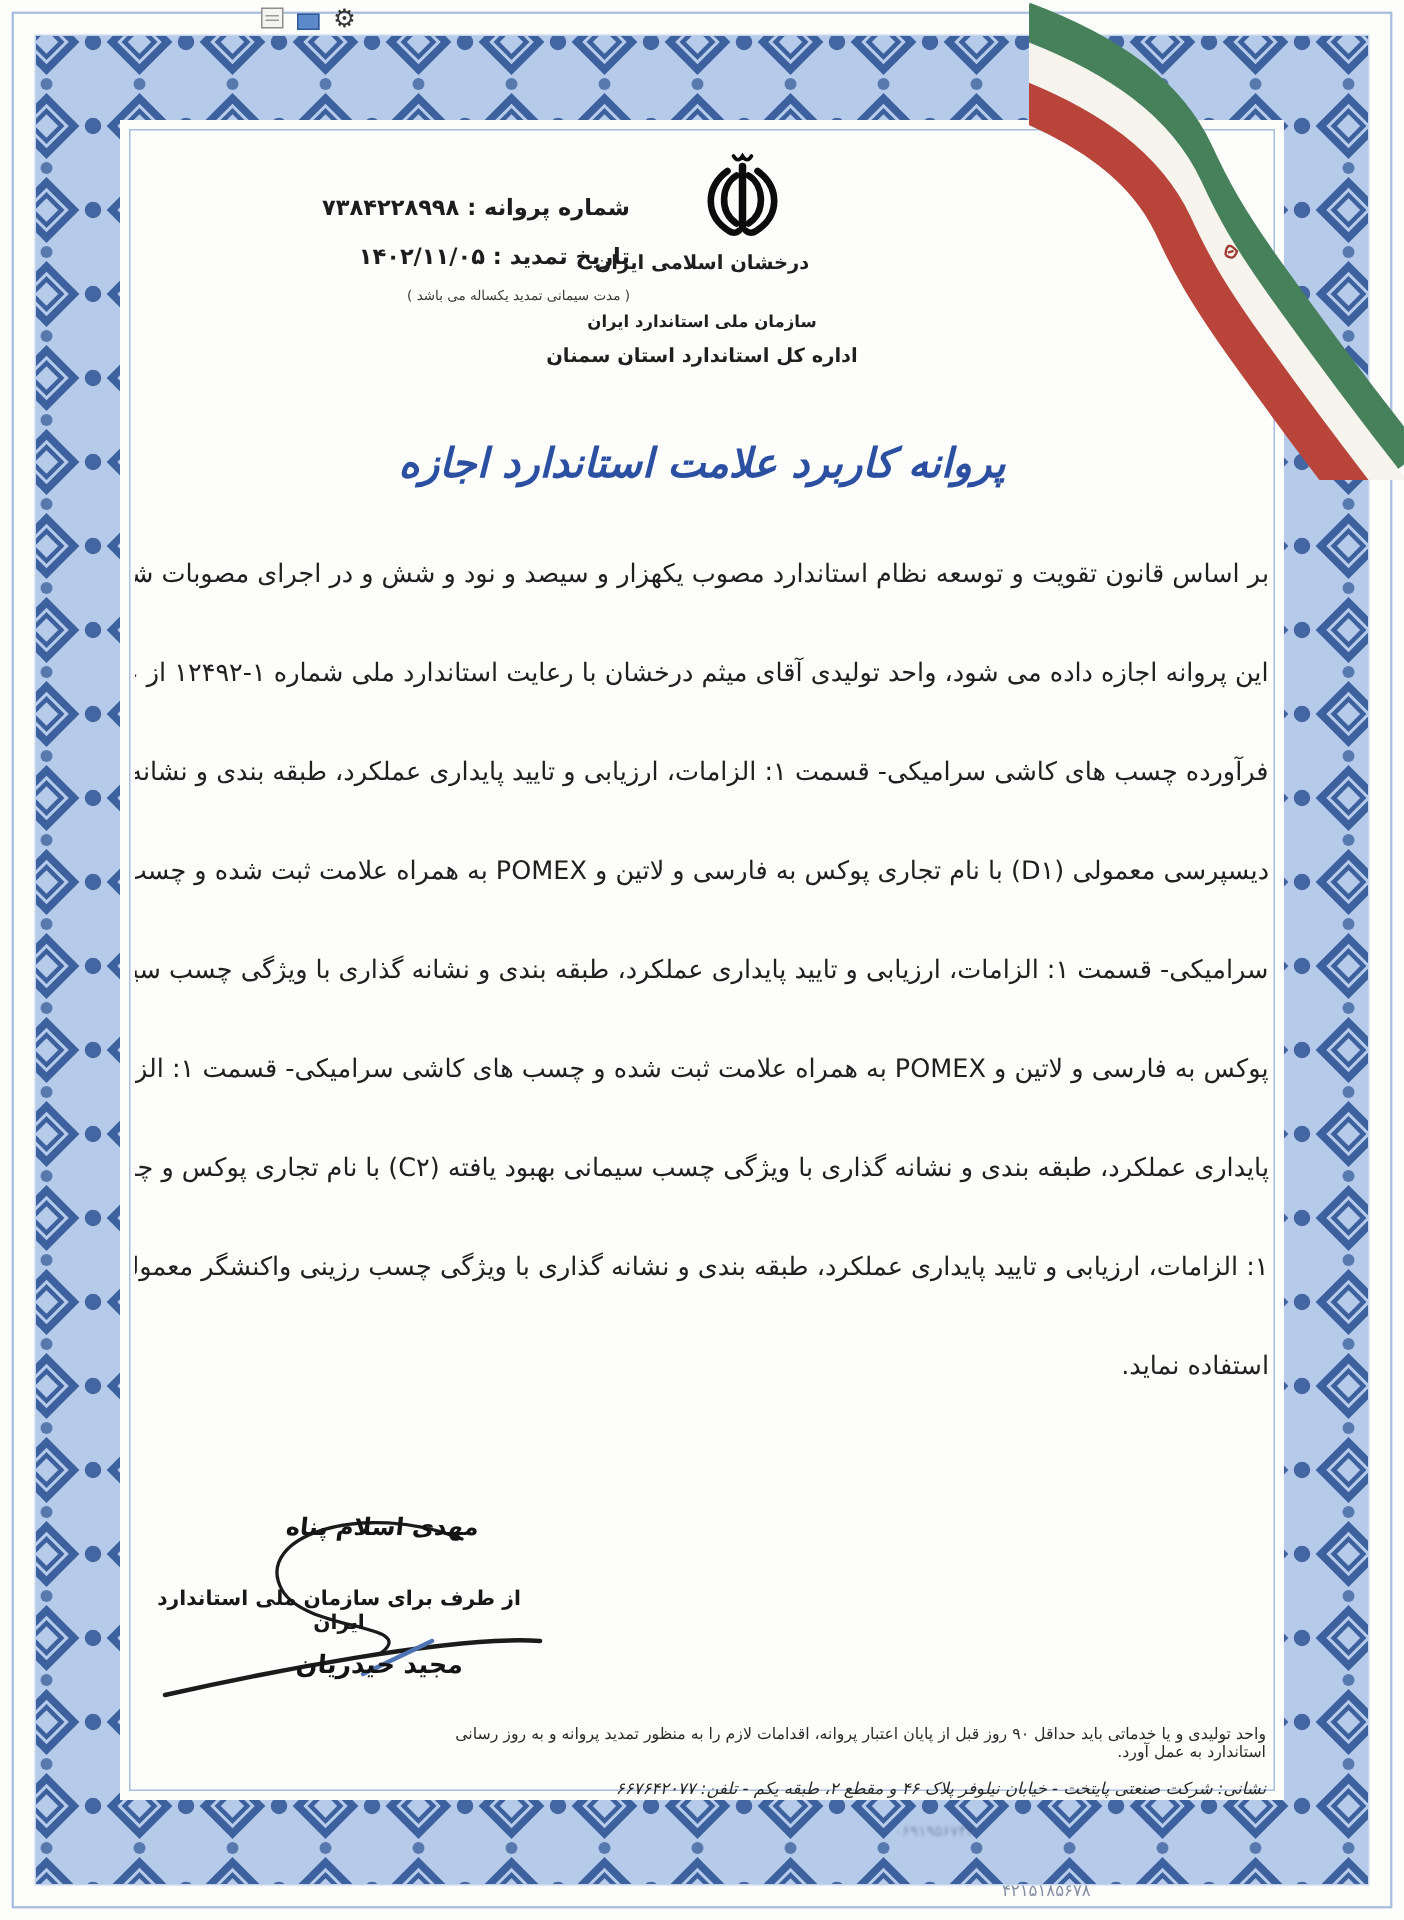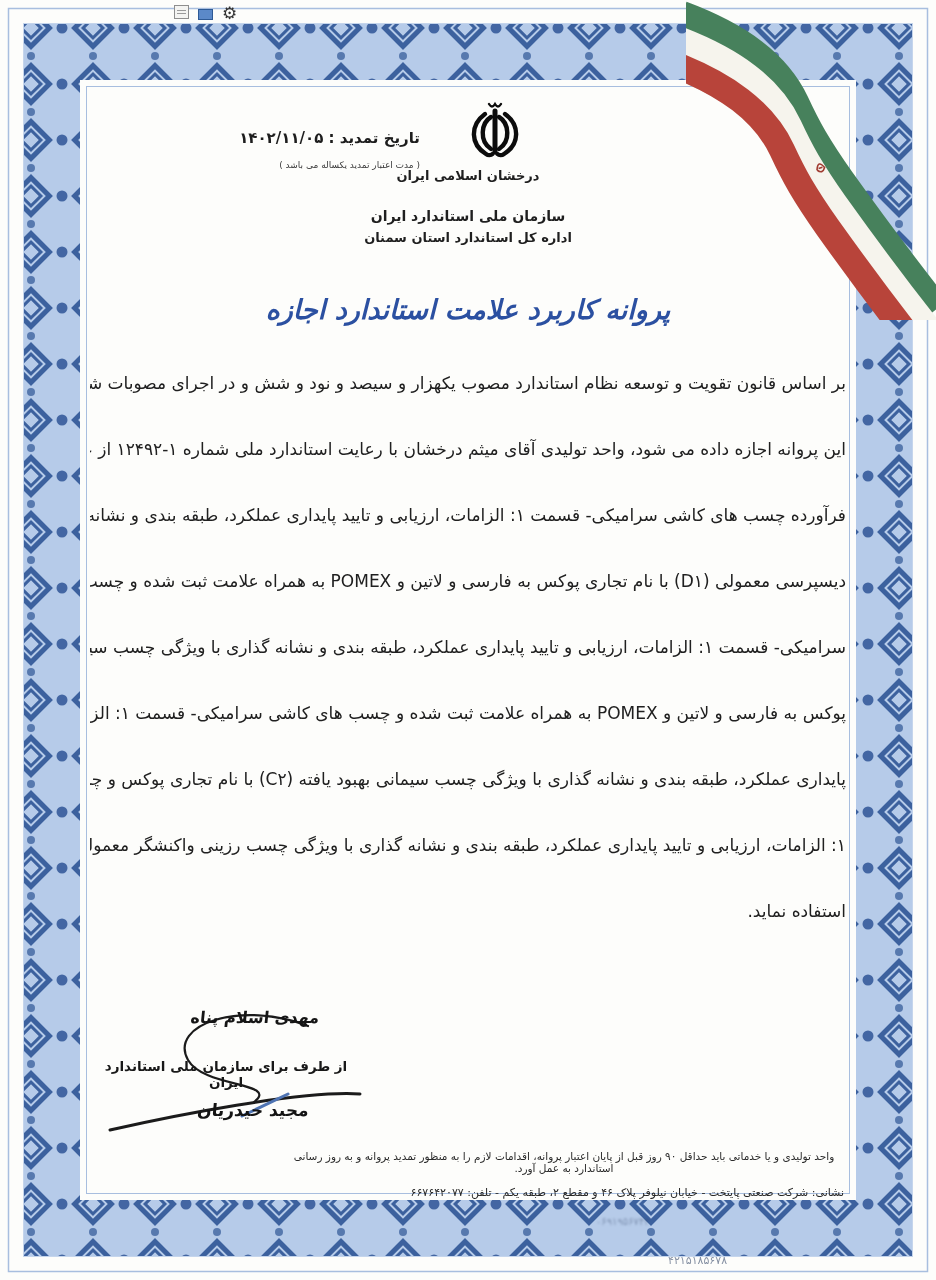--- a/index.html
+++ b/index.html
@@ -15,36 +15,36 @@
   .ic-doc i{display:block;height:1.5px;background:#9a9a9a;margin:1.5px 1px;}
   .ic-mon{width:13px;height:9px;background:#5b89c9;border:1px solid #2e5a96;margin-top:4px;}
   .ic-gear{font-size:17px;line-height:17px;color:#343434;}
   
   .license-block{top:122px;left:118px;width:302px;text-align:right;color:#1d1d1d;font-weight:bold;font-size:15px;line-height:33px;}
   .license-block .note{font-size:9px;font-weight:normal;color:#3a3a3a;line-height:20px;}
   
   .emblem-svg{top:96px;left:467px;z-index:2;}
   .hdr-line{left:0;width:936px;text-align:center;color:#1f1f1f;font-weight:bold;}
   .hdr1{top:168px;font-size:13px;}
-  .hdr2{top:208px;font-size:14px;}
+  .hdr2{top:208px;font-size:11px;}
   .hdr3{top:230px;font-size:13px;}
   
   .doc-title{top:294px;left:0;width:936px;text-align:center;color:#2b50a1;font-size:27px;font-weight:bold;font-style:italic;}
   
   .body-text{top:350px;left:90px;width:756px;}
   .bline{direction:rtl;height:66px;line-height:66px;font-size:17px;color:#202020;text-align:justify;text-align-last:justify;overflow:hidden;white-space:nowrap;}
   .bline.last{text-align-last:right;}
   
   .sig-name1{top:1008px;left:150px;width:210px;text-align:center;font-weight:bold;font-size:16px;color:#151515;transform:skewX(-6deg);}
   .sig-behalf{top:1058px;left:92px;width:268px;text-align:center;font-weight:bold;font-size:13.5px;color:#181818;}
   .sig-name2{top:1100px;left:168px;width:170px;text-align:center;font-weight:bold;font-size:17px;color:#141414;transform:skewX(-5deg);}
   .sig-svg{top:998px;left:92px;z-index:2;}
   
-  .foot1{top:1150px;right:92px;width:560px;text-align:center;font-size:10.5px;color:#2a2a2a;}
-  .foot2{top:1186px;right:92px;width:520px;text-align:right;font-size:11px;color:#262626;}
+  .foot1{top:1150px;right:92px;width:560px;text-align:right;font-size:10.5px;color:#2a2a2a;}
+  .foot2{top:1186px;right:92px;width:520px;text-align:right;font-size:11px;color:#262626;font-style:italic;}
   
   .wm1{top:1216px;left:596px;width:270px;font-size:10px;letter-spacing:2px;color:#2b3c5e;opacity:.4;filter:blur(1px);z-index:2;}
   .wm2{top:1254px;left:668px;width:200px;font-size:11px;letter-spacing:1px;color:#22365a;opacity:.55;filter:blur(.4px);z-index:2;}
 </style>
 </head>
 <body>
 
 <div class="page">
 
   <svg class="frame-svg" width="936" height="1280" viewBox="0 0 936 1280">
@@ -81,22 +81,23 @@
     <g fill="none" stroke-linecap="butt">
       <path d="M -18 60 C 45 84 82 110 100 148 C 112 174 122 192 146 226 C 176 268 202 306 240 354" stroke="#d8d5c9" stroke-width="30"></path>
       <path d="M -4 14 C 55 36 92 64 110 102 C 122 128 132 146 156 180 C 186 222 214 260 252 308" stroke="#47815c" stroke-width="26"></path>
       <path d="M -11 38 C 48 60 85 88 103 126 C 115 152 125 170 149 204 C 179 246 207 284 245 332" stroke="#f6f4ed" stroke-width="26"></path>
       <path d="M -18 62 C 41 84 78 112 96 150 C 108 176 118 194 142 228 C 172 270 200 308 238 356" stroke="#b8443a" stroke-width="26"></path>
     </g>
     <path d="M0 0 q4 -10 8 0 q-4 6 -8 0 M2 -1 l4 0" transform="translate(131,170) rotate(-18)" stroke="#a03b31" stroke-width="1.6" fill="none"></path>
   </svg>
 
   <div class="abs rtl license-block">
+    <div>شماره پروانه : ۷۳۸۴۲۲۸۹۹۸</div>
     <div>تاریخ تمدید : ۱۴۰۲/۱۱/۰۵</div>
-    <div class="note">( مدت اعتبار تمدید یکساله می باشد )</div>
+    <div class="note">( مدت سیمانی تمدید یکساله می باشد )</div>
   </div>
 
   <svg class="abs emblem-svg" width="56" height="66" viewBox="0 0 56 66">
     <g stroke="#0c0c0c" fill="none" stroke-linecap="round">
       <path d="M22 8 q3 5 6 0 q3 5 6 0" stroke-width="2.4"></path>
       <path d="M28 15 L28 56" stroke-width="5"></path>
       <path d="M24 21 C14 27 12 45 24 53" stroke-width="4.4"></path>
       <path d="M32 21 C42 27 44 45 32 53" stroke-width="4.4"></path>
       <path d="M18 18 C3 29 3 48 19 58 C21 59.5 24 59.5 25.5 58" stroke-width="4.4"></path>
       <path d="M38 18 C53 29 53 48 37 58 C35 59.5 32 59.5 30.5 58" stroke-width="4.4"></path>

